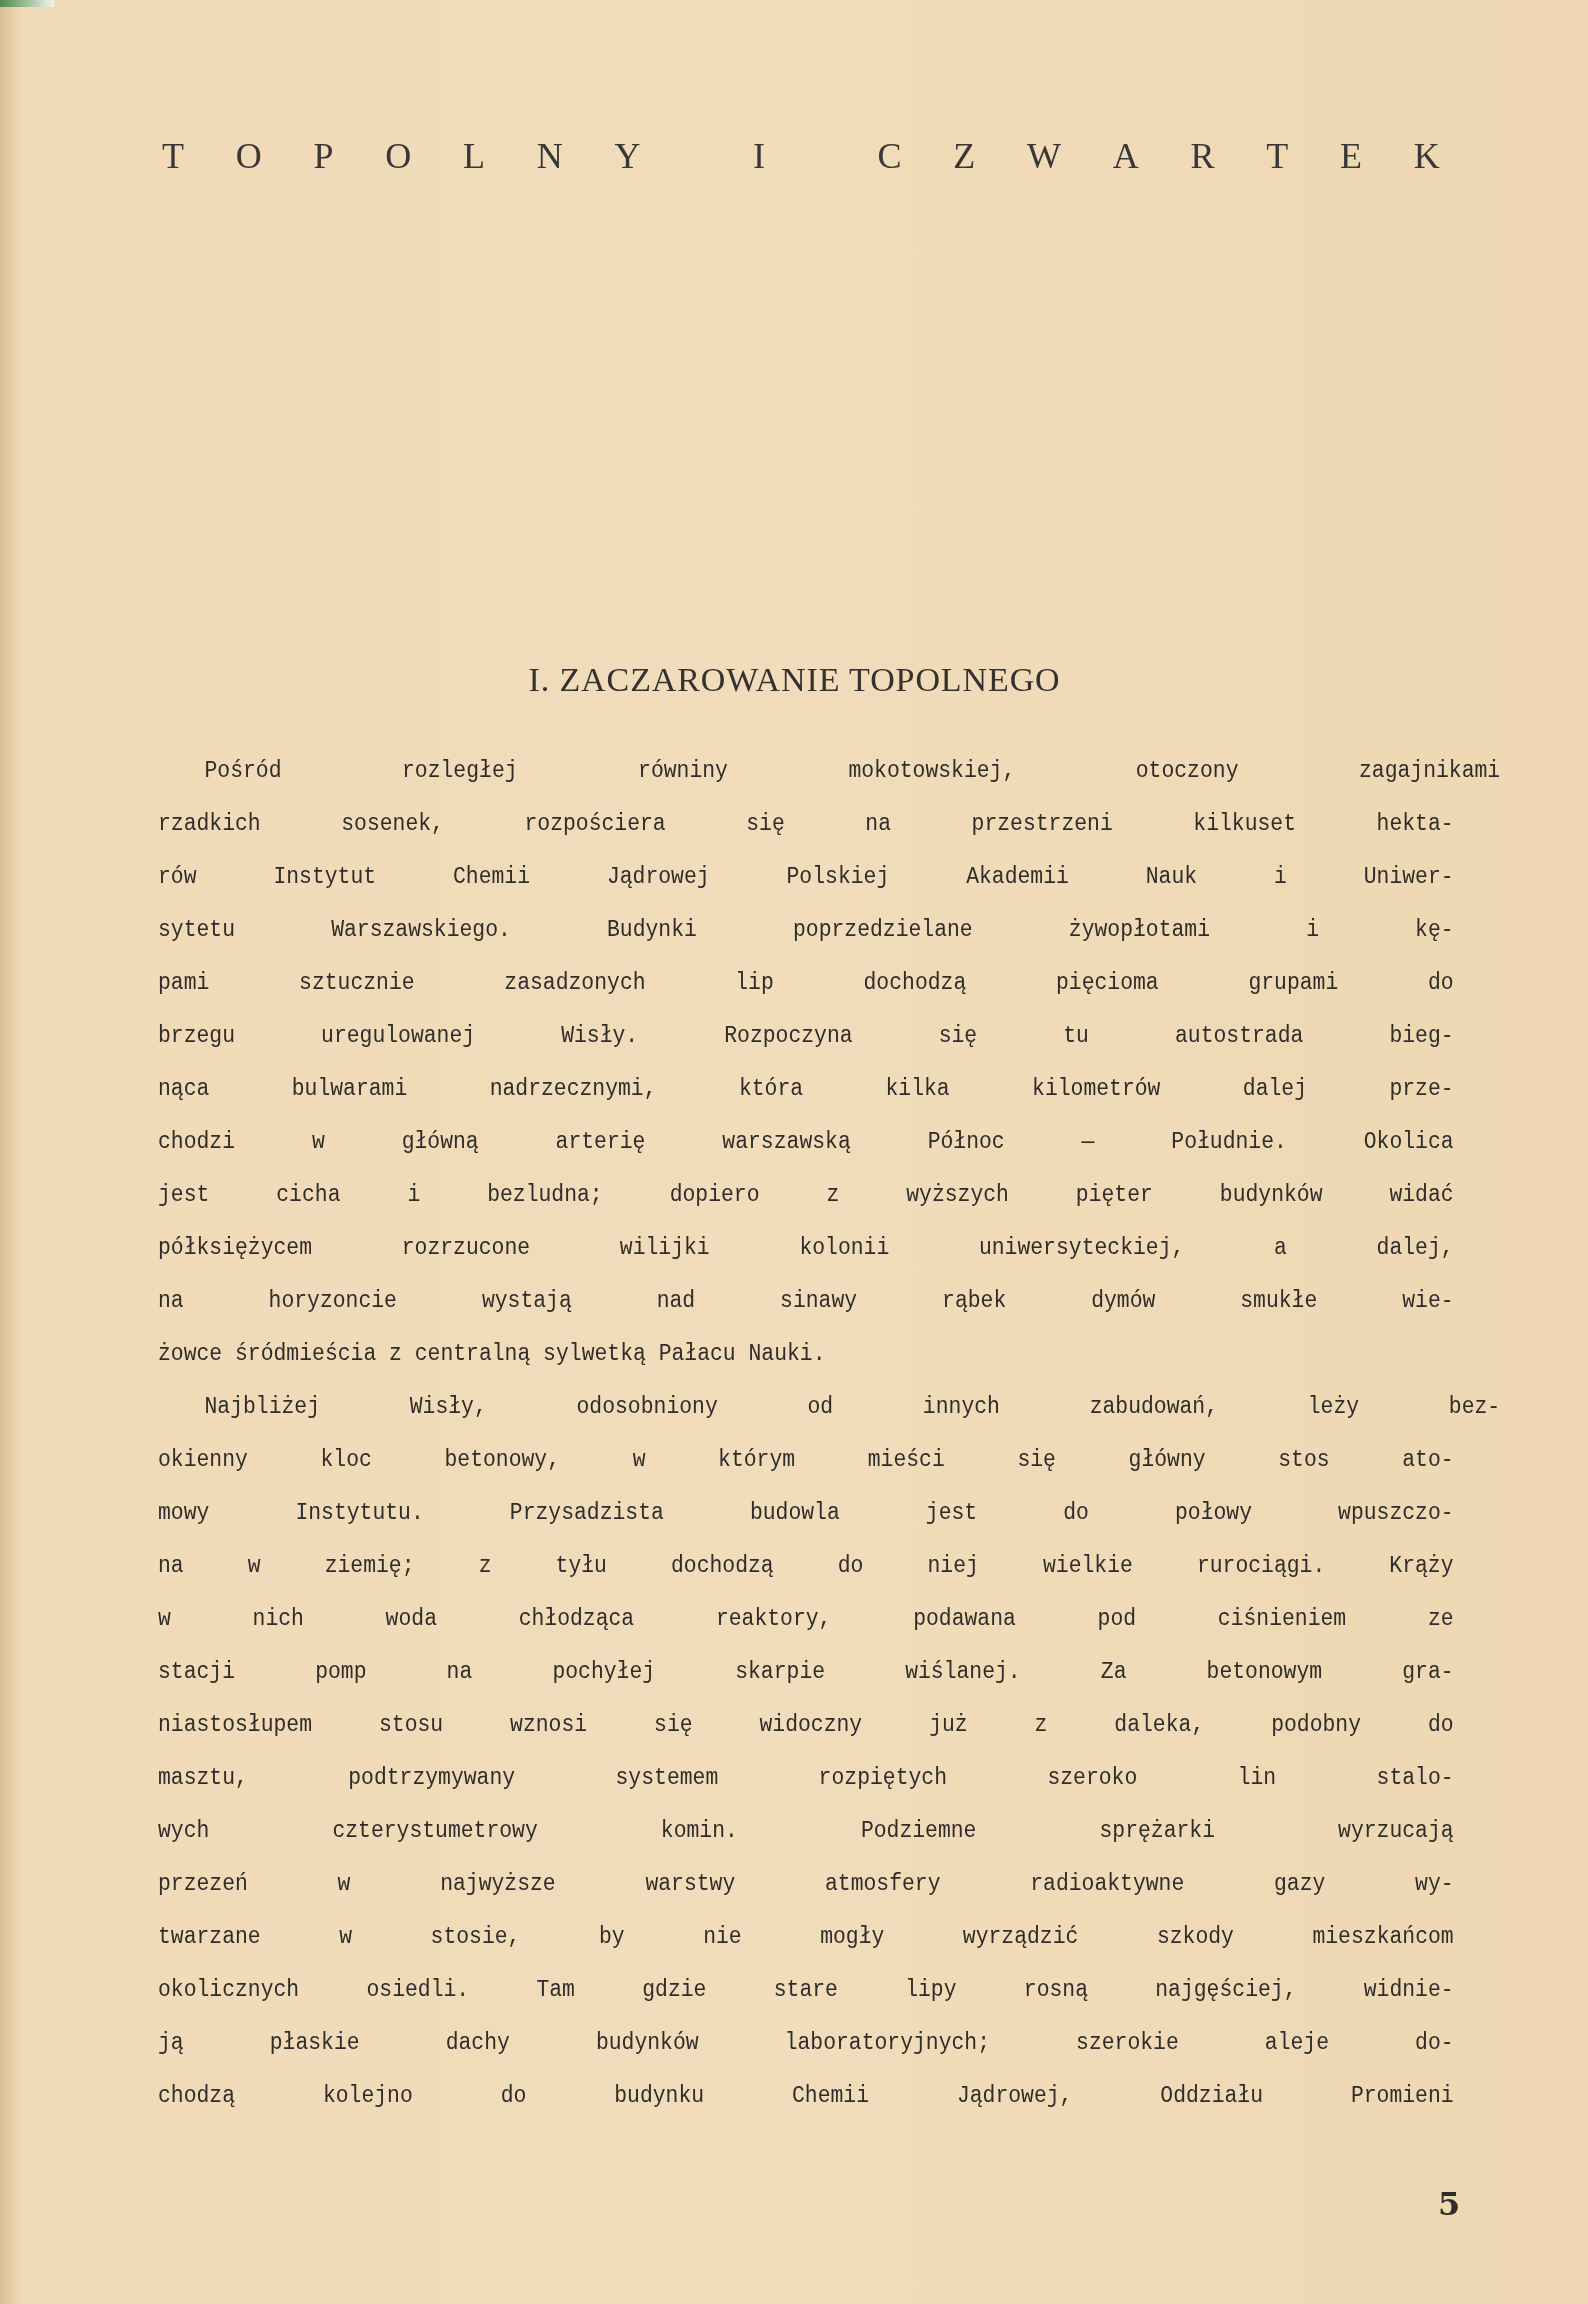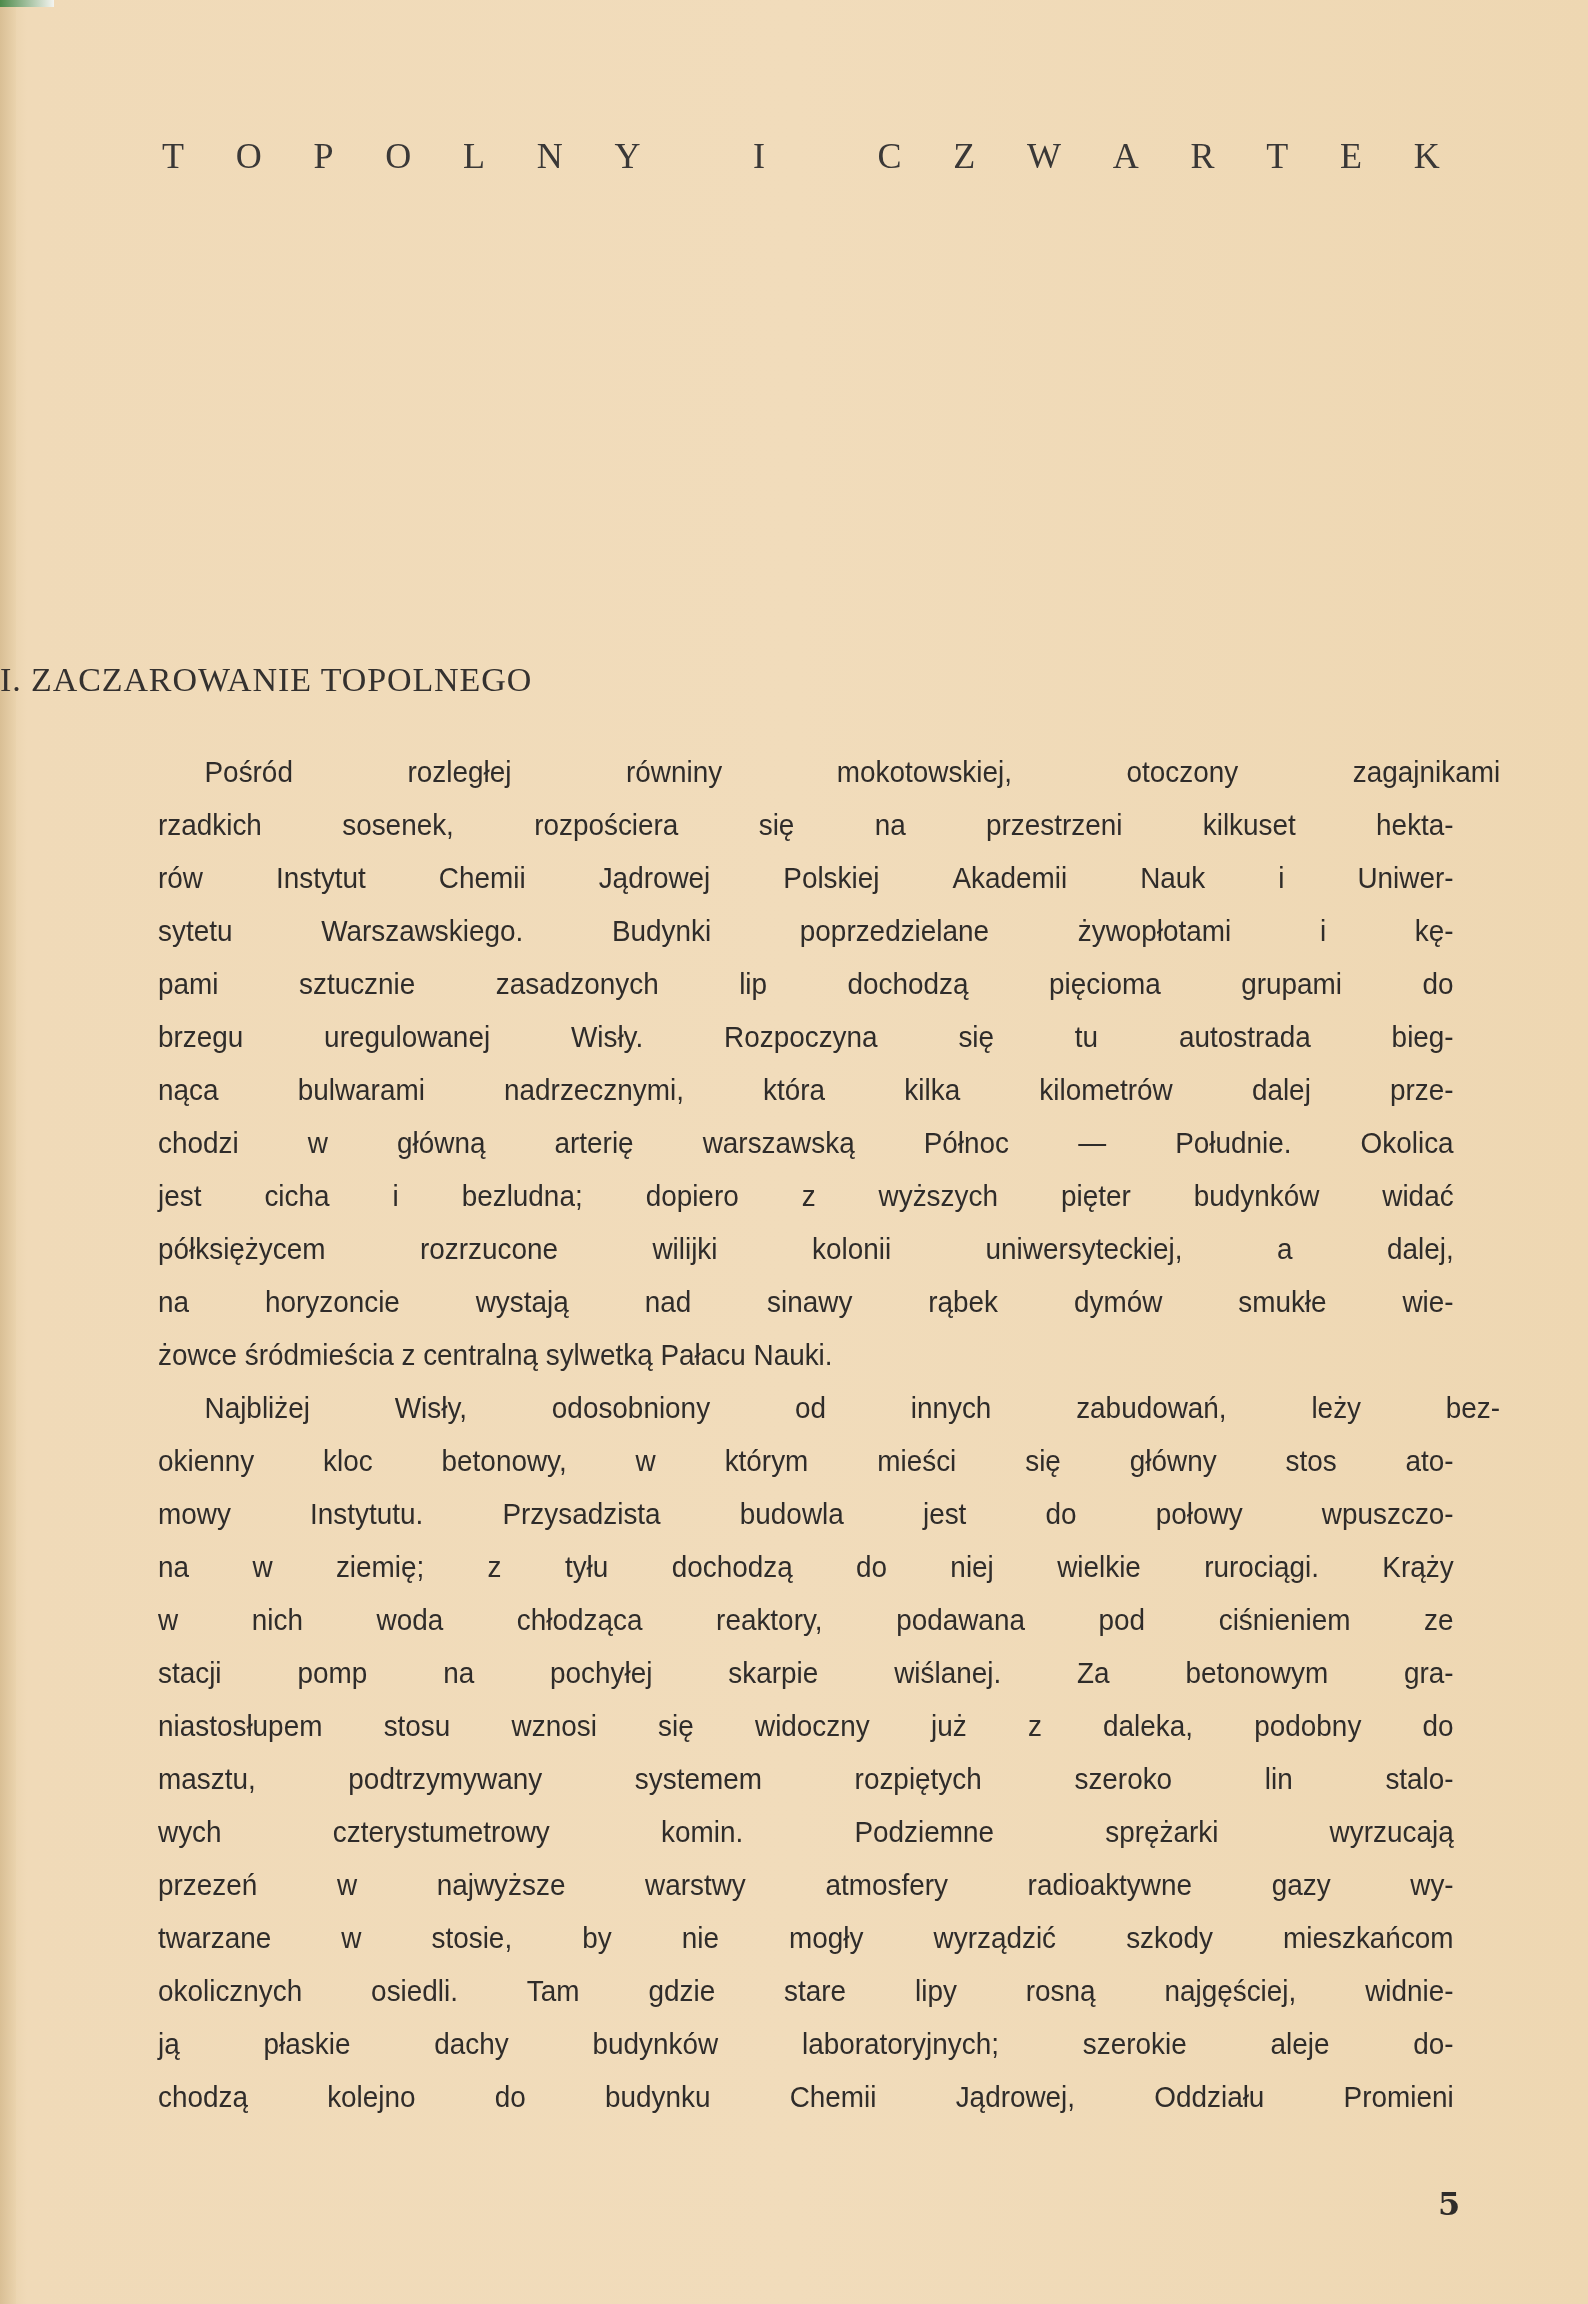--- a/index.html
+++ b/index.html
@@ -22,28 +22,28 @@
     position: absolute; left: 0; top: 0; width: 54px; height: 7.2px;
     background: linear-gradient(90deg, #4e8a4a, #f4f4f0);
   }
   .running-head {
     position: absolute; top: 135px; left: 162px; width: 1278px;
     display: flex; justify-content: space-between;
     font-family: "Liberation Serif", "DejaVu Serif", serif;
     font-size: 36px; letter-spacing: 0; color: #3a3837;
   }
   .chapter-title {
-    position: absolute; top: 661px; left: 0; width: 1589px; text-align: left;
+    position: absolute; top: 661px; left: 0; width: 1589px; text-align: center;
     font-family: "Liberation Serif", "DejaVu Serif", serif;
     font-size: 34px; color: #34312f; letter-spacing: 0.9px;
   }
   .body-text {
     position: absolute; top: 745px; left: 158px; width: 1296px;
-    font-family: Liberation Sans, sans-serif;
-    font-size: 30px; line-height: 53px;
+    font-family: Liberation Mono, monospace;
+    font-size: 23px; line-height: 53px;
     font-stretch: condensed;
   }
   .line {
     display: flex; justify-content: space-between; white-space: pre;
     transform: scaleX(0.93); transform-origin: left center; width: 107.5%;
   }
   .line.indent { padding-left: 50px; }
   .line.last { justify-content: flex-start; }
   .line span.w { display: inline-block; }
   .page-number {

